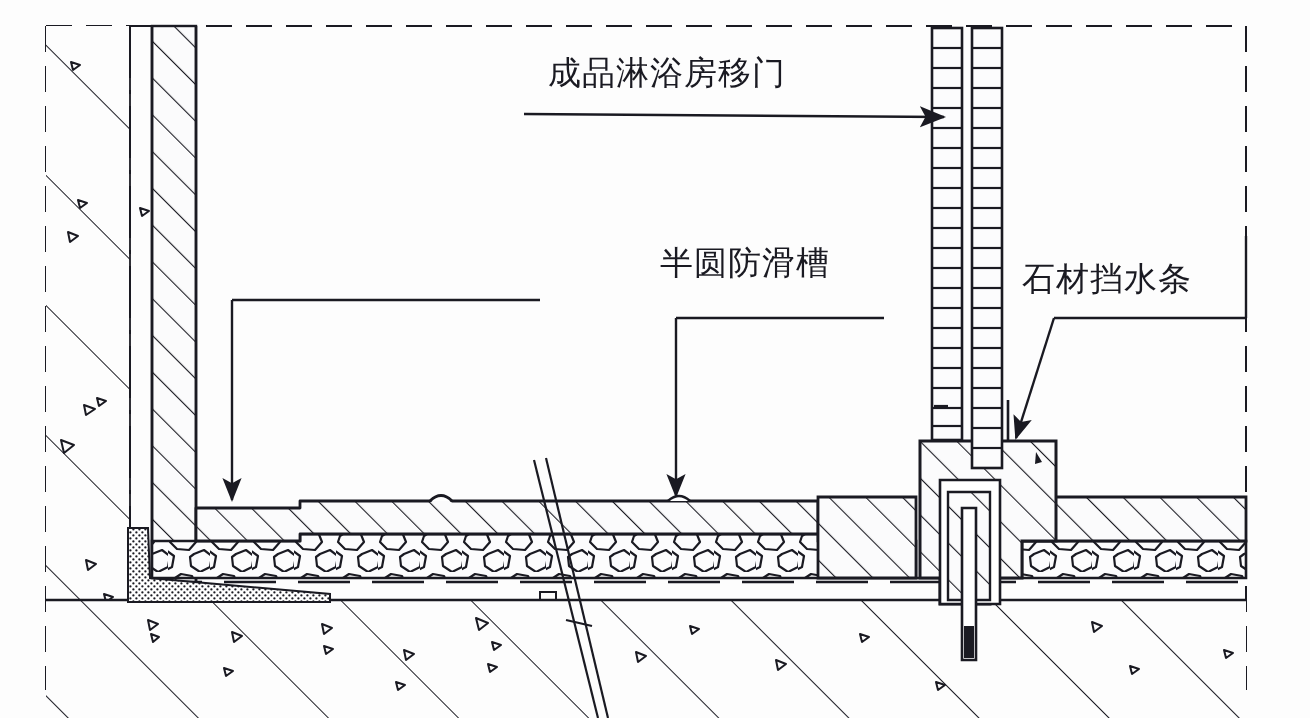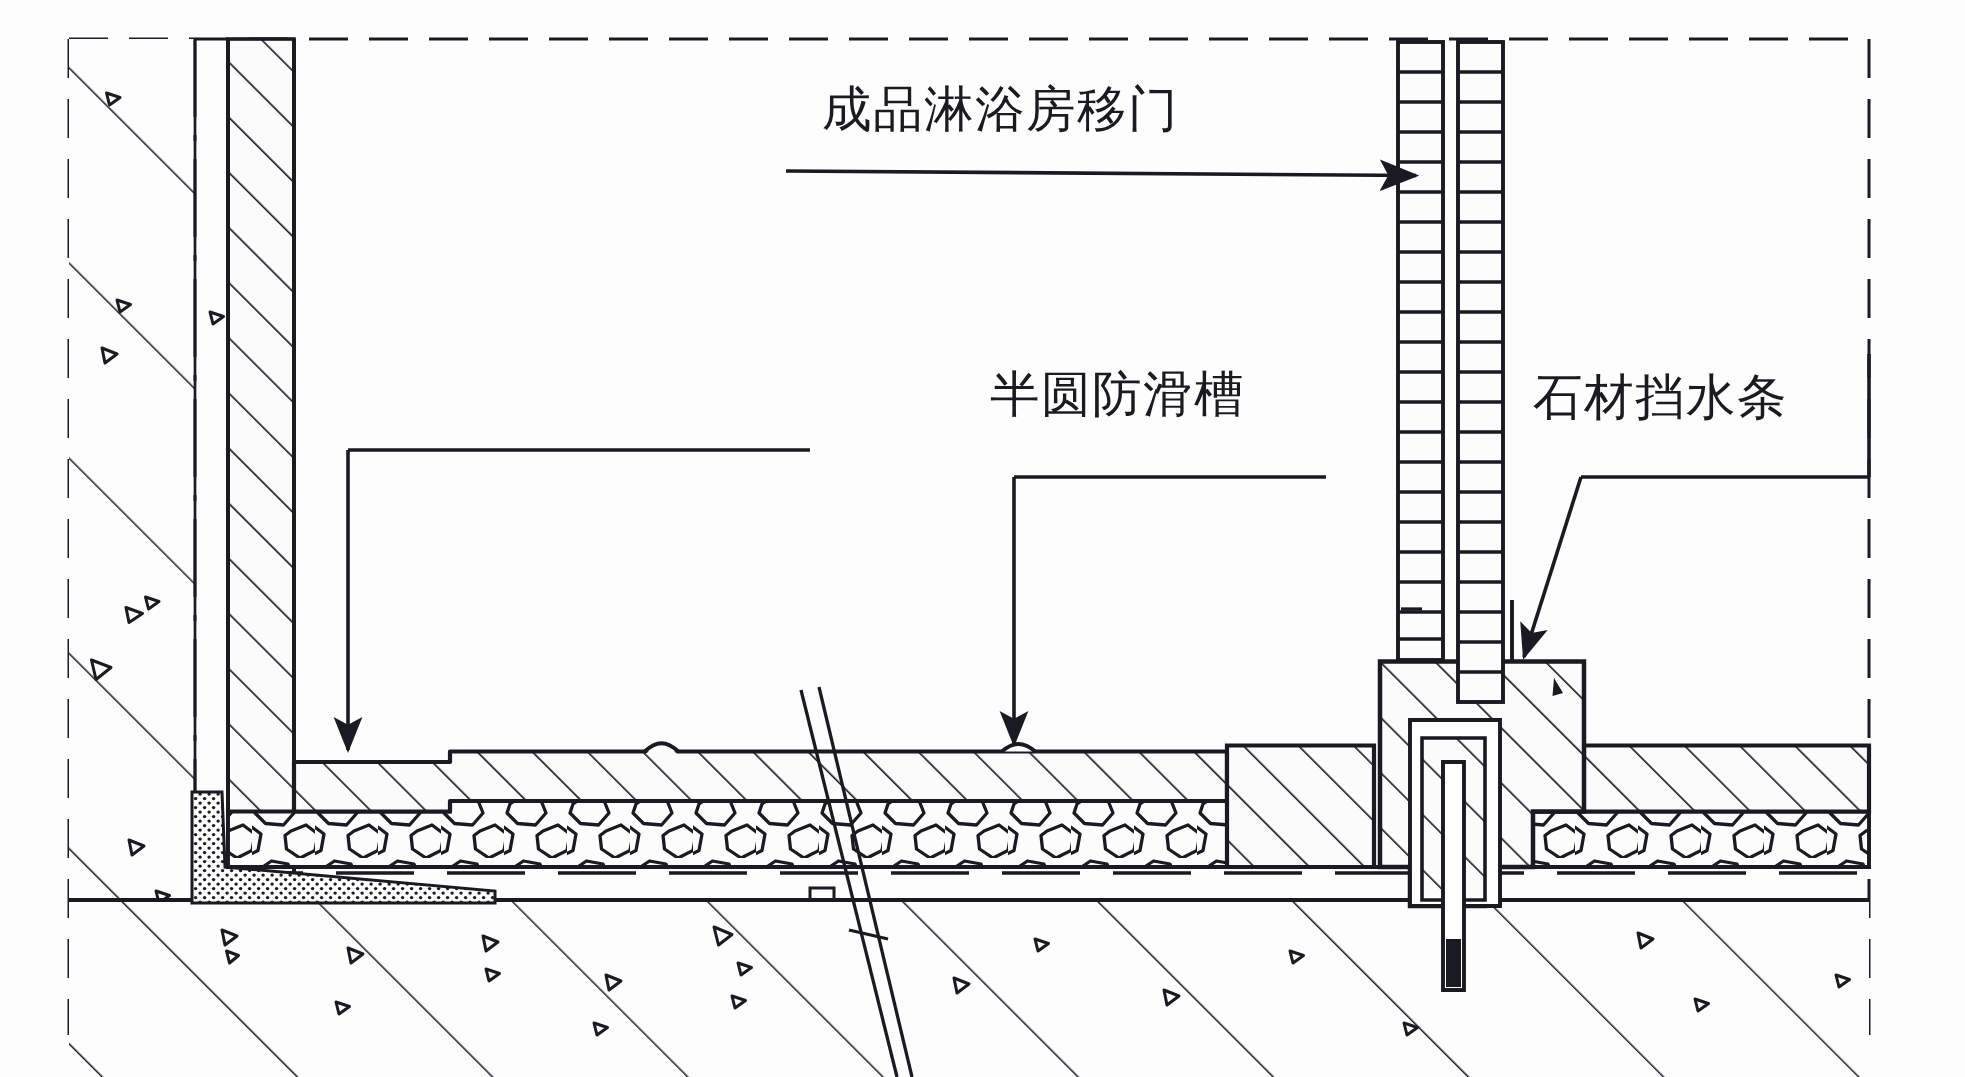--- a/index.html
+++ b/index.html
@@ -4,21 +4,21 @@
 <style>
   html,body{margin:0;padding:0;background:#ffffff;}
   body{font-family:"Liberation Sans","DejaVu Sans",sans-serif;}
   #stage{position:relative;width:1310px;height:718px;background:#fdfdfd;overflow:hidden;}
   #dwg{position:absolute;left:0;top:0;width:1310px;height:718px;}
   .lbl{position:absolute;white-space:nowrap;color:#1a1a22;font-size:33px;line-height:1;
        font-family:"DejaVu Sans","Liberation Sans",sans-serif;letter-spacing:1px;}
   #lbl-door{left:548px;top:56px;}
   #lbl-base{left:232px;top:220px;}
   #lbl-groove{left:660px;top:246px;}
-  #lbl-barrier{left:1022px;top:248px;}
+  #lbl-barrier{left:1022px;top:262px;}
 </style>
 </head>
 <body>
 
 <div id="stage">
 
   <svg id="dwg" viewBox="0 0 1310 718">
     <defs>
 
       <pattern id="hatch45" patternUnits="userSpaceOnUse" width="26" height="26" patternTransform="rotate(-45)">

